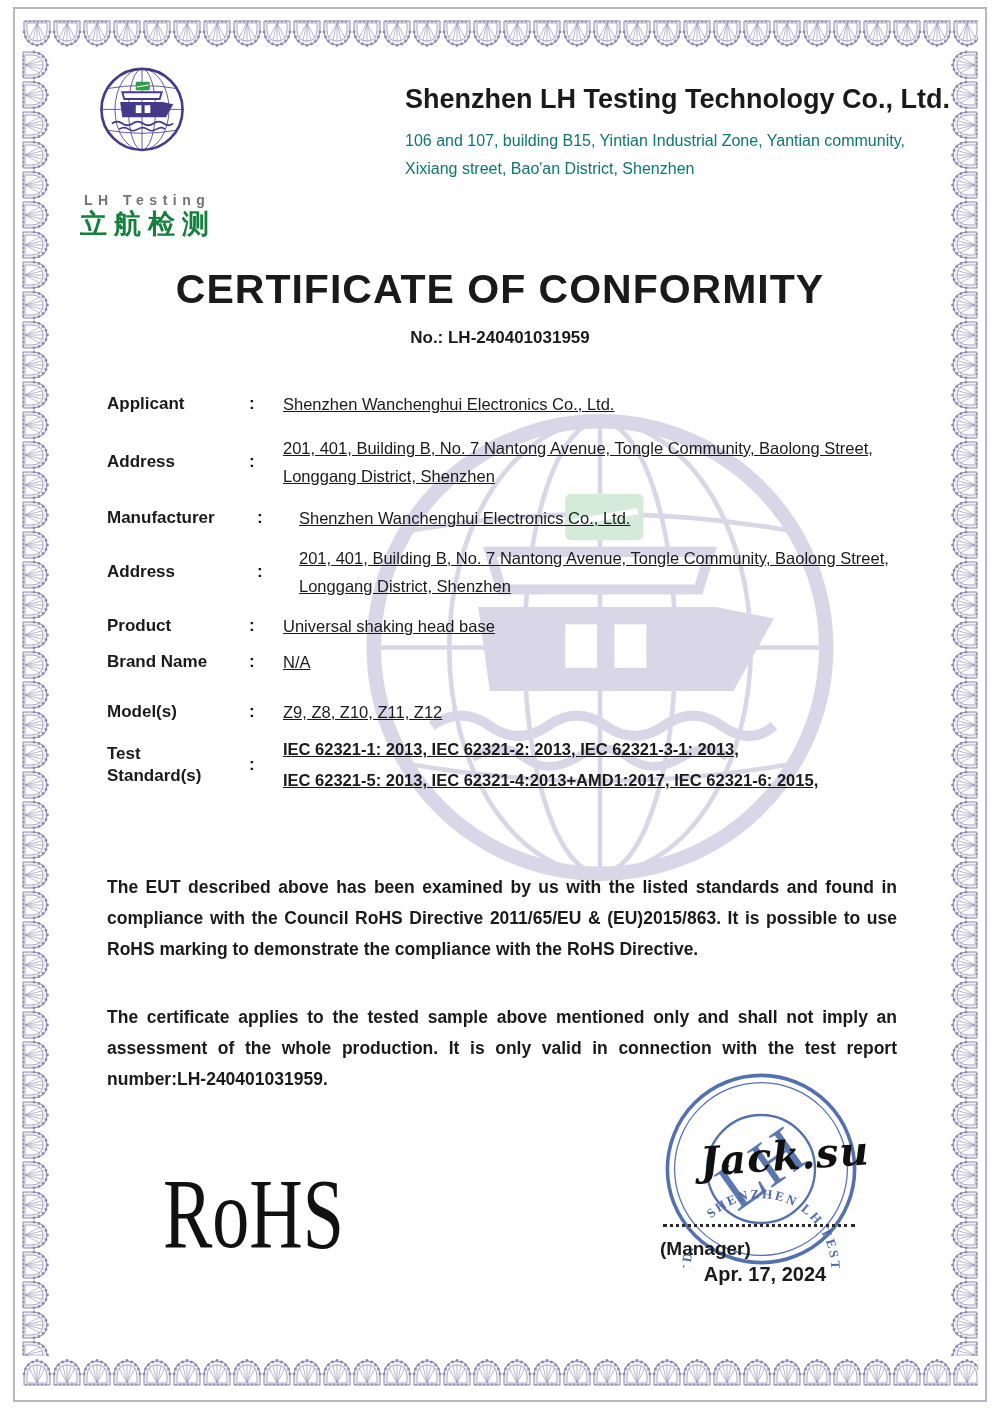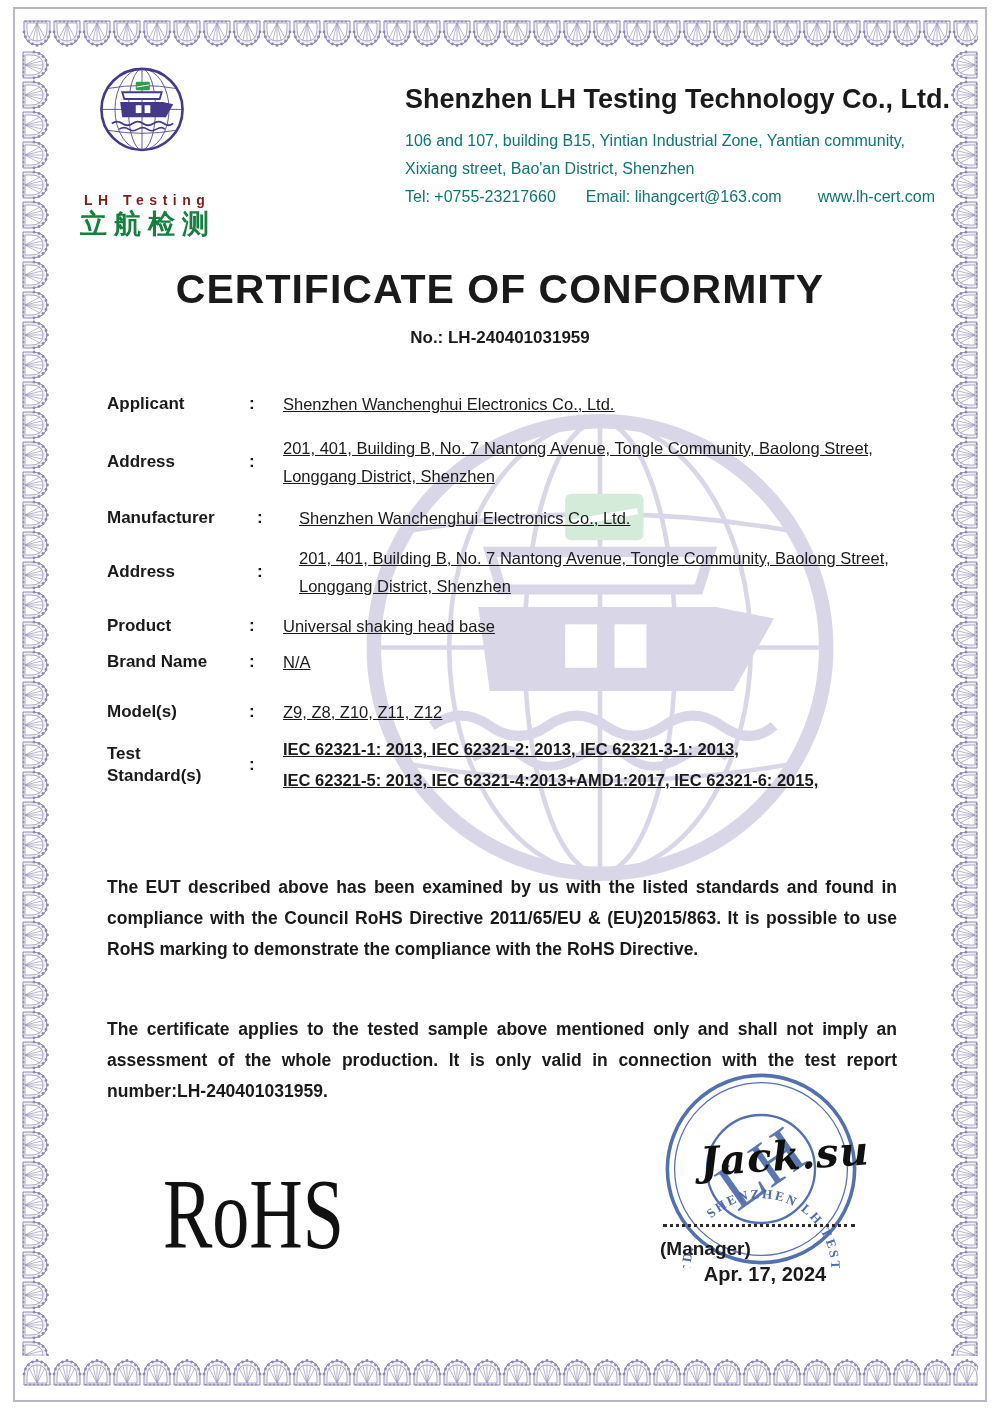--- a/index.html
+++ b/index.html
@@ -9,21 +9,21 @@
   .frame{position:absolute;top:7px;left:13px;right:13px;bottom:12px;
          border:2px solid #b9b7c6;pointer-events:none;z-index:1;}
   .lace{position:absolute;z-index:2;}
   .watermark{position:absolute;left:310px;top:372px;width:580px;height:580px;opacity:0.20;z-index:0;}
   .content{position:absolute;inset:0;z-index:3;}
 
   
   .logo-svg{position:absolute;left:90px;top:60px;width:104px;height:104px;}
   .logo-cn{position:absolute;left:80px;top:158px;width:150px;font-size:27px;font-weight:bold;
            color:#15803d;letter-spacing:7px;white-space:nowrap;margin-top:48px;}
-  .logo-en{position:absolute;left:84px;top:192px;font-size:14px;font-weight:bold;color:#7f1d1d;
+  .logo-en{position:absolute;left:84px;top:192px;font-size:14px;font-weight:bold;color:#737373;
            letter-spacing:5.5px;white-space:nowrap;}
   .company-name{position:absolute;left:405px;top:84px;font-size:27px;font-weight:bold;white-space:nowrap;}
   .hline{position:absolute;left:405px;font-size:16px;white-space:nowrap;color:#0f766e;}
   .h1{top:132px;} .h2{top:160px;} .h3{top:188px;}
   .hspace1{display:inline-block;width:30px;} .hspace2{display:inline-block;width:36px;}
 
   .doc-title{position:absolute;left:0;top:266px;width:1000px;text-align:center;
              font-size:41px;font-weight:bold;letter-spacing:1px;}
   .cert-no{position:absolute;left:0;top:328px;width:1000px;text-align:center;
            font-size:17px;font-weight:bold;}
@@ -32,21 +32,21 @@
   .fields{position:absolute;left:107px;top:390px;width:790px;}
   .frow{display:grid;grid-template-columns:142px 34px 614px;align-items:center;}
   .flabel{font-size:17px;font-weight:bold;line-height:22px;}
   .fcolon{font-size:17px;font-weight:bold;text-align:left;}
   .fvalue{font-size:16.5px;line-height:28px;text-decoration:underline;} .m16{margin-bottom:16px;} .m14{margin-bottom:14px;}
   .m12{margin-bottom:12px;gap:8px;} .m24{margin-bottom:8px;} .m22{margin-bottom:22px;} .m8{margin-bottom:8px;}
   .standards .fvalue{font-weight:bold;line-height:31px;}
 
   .para{position:absolute;left:107px;width:790px;font-size:17.5px;font-weight:bold;
         line-height:31px;text-align:justify;}
-  .p1{top:872px;} .p2{top:1002px;margin-top:12px;}
+  .p1{top:872px;} .p2{top:1002px;}
 
   .rohs{position:absolute;left:163px;top:1156px;font-family:"Liberation Serif",serif;
         font-size:100px;font-weight:400;transform:scaleX(0.74);transform-origin:left top;
         letter-spacing:0px;color:#111;}
 
   .stamp-svg{position:absolute;left:662px;top:1070px;width:198px;height:198px;z-index:3;}
   .signature{position:absolute;left:700px;top:1132px;font-family:"DejaVu Serif","Liberation Serif",serif;
              font-style:italic;font-weight:bold;font-size:40px;color:#101010;
              transform:rotate(-4deg);z-index:4;letter-spacing:1px;}
   .sig-line{position:absolute;left:663px;top:1206px;width:192px;height:18px;
@@ -146,23 +146,20 @@
 
     <svg class="logo-svg" viewBox="0 0 200 200">
       <use href="#logo-art" xlink:href="#logo-art"></use>
     </svg>
     <div class="logo-cn">立航检测</div>
     <div class="logo-en">LH Testing</div>
 
     <div class="company-name">Shenzhen LH Testing Technology Co., Ltd.</div>
     <div class="hline h1">106 and 107, building B15, Yintian Industrial Zone, Yantian community,</div>
     <div class="hline h2">Xixiang street, Bao'an District, Shenzhen</div>
-    <div class="hline h3">
-      <span>Tel: +0755-23217660</span><span class="hspace1"></span><span>Email: lihangcert@163.com</span><span class="hspace2"></span><span>www.lh-cert.com</span>
-    </div>
 
     <div class="doc-title">CERTIFICATE OF CONFORMITY</div>
     <div class="cert-no">No.: LH-240401031959</div>
 
     <div class="fields">
       <div class="frow m16">
         <div class="flabel">Applicant</div>
         <div class="fcolon">:</div>
         <div class="fvalue">Shenzhen Wanchenghui Electronics Co., Ltd.</div>
       </div>

